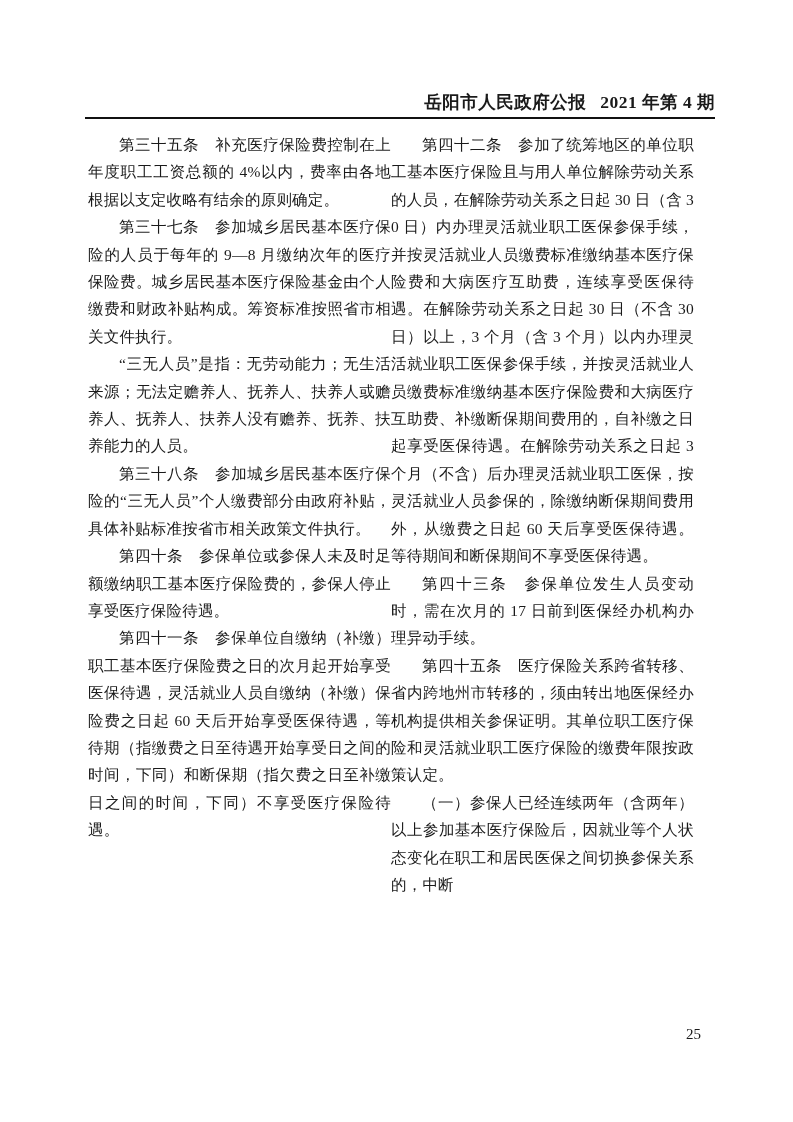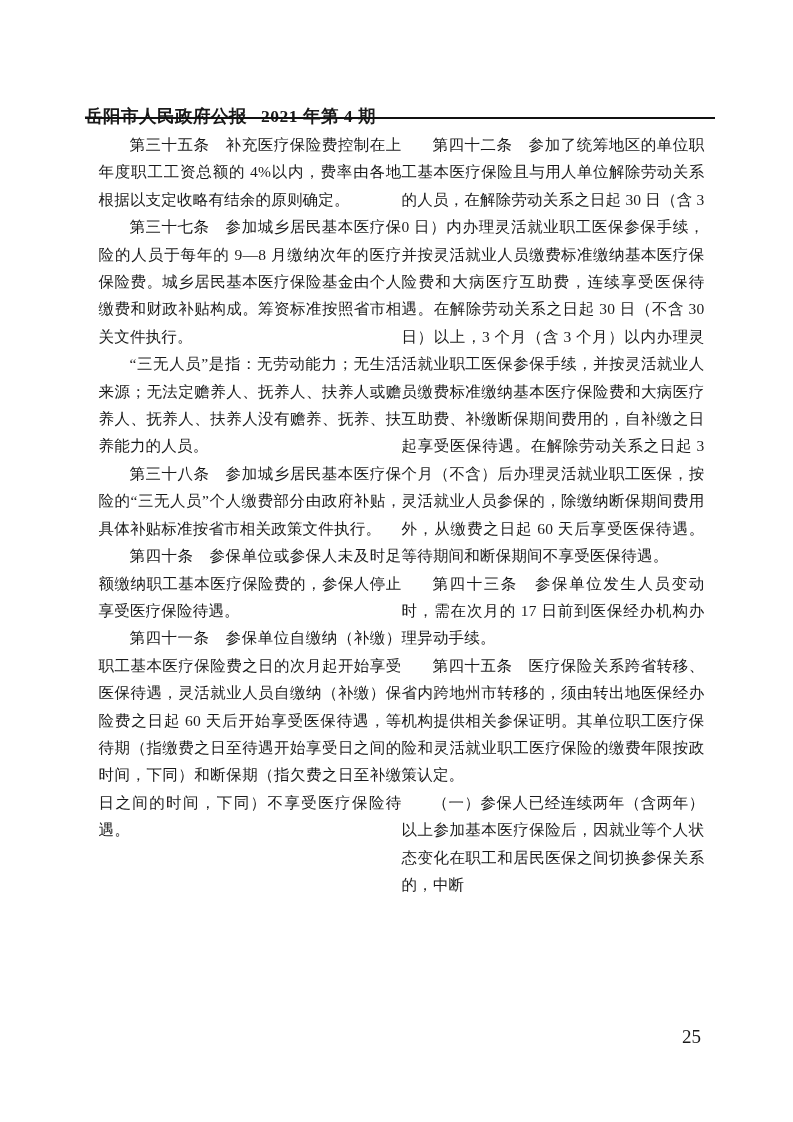--- a/index.html
+++ b/index.html
@@ -10,24 +10,24 @@
   body {
     width: 793px;
     height: 1122px;
     position: relative;
     font-family: "Liberation Serif", serif;
     color: #1a1a1a;
     overflow: hidden;
   }
   .page-header {
     position: absolute;
-    top: 104px;
+    top: 90px;
     left: 85px;
     width: 630px;
-    text-align: left;
+    text-align: right;
     font-size: 17.5px;
     font-weight: bold;
     letter-spacing: 0.5px;
     white-space: nowrap;
   }
   .page-header .issue {
     margin-left: 14px;
   }
   .header-rule {
     position: absolute;
@@ -36,42 +36,42 @@
     width: 630px;
     height: 2px;
     background: #111111;
   }
   .columns {
     position: absolute;
     top: 131px;
     left: 88px;
     width: 627px;
     display: flex;
-    justify-content: center;
+    justify-content: flex-start;
   }
   .col {
     width: 303px;
   }
   .col p {
     margin: 0;
     padding: 0;
     font-size: 15.5px;
     line-height: 27.4px;
     text-align: justify;
     text-indent: 2em;
     letter-spacing: 0.2px;
     word-break: break-all;
   }
   .page-number {
     position: absolute;
     top: 1026px;
     left: 85px;
     width: 616px;
     text-align: right;
-    font-size: 19px;
+    font-size: 15px;
   }
 </style>
 </head>
 <body>
 
 <div class="page-header">
   <span>岳阳市人民政府公报</span><span class="issue">2021 年第 4 期</span>
 </div>
 
 <div class="header-rule"></div>

